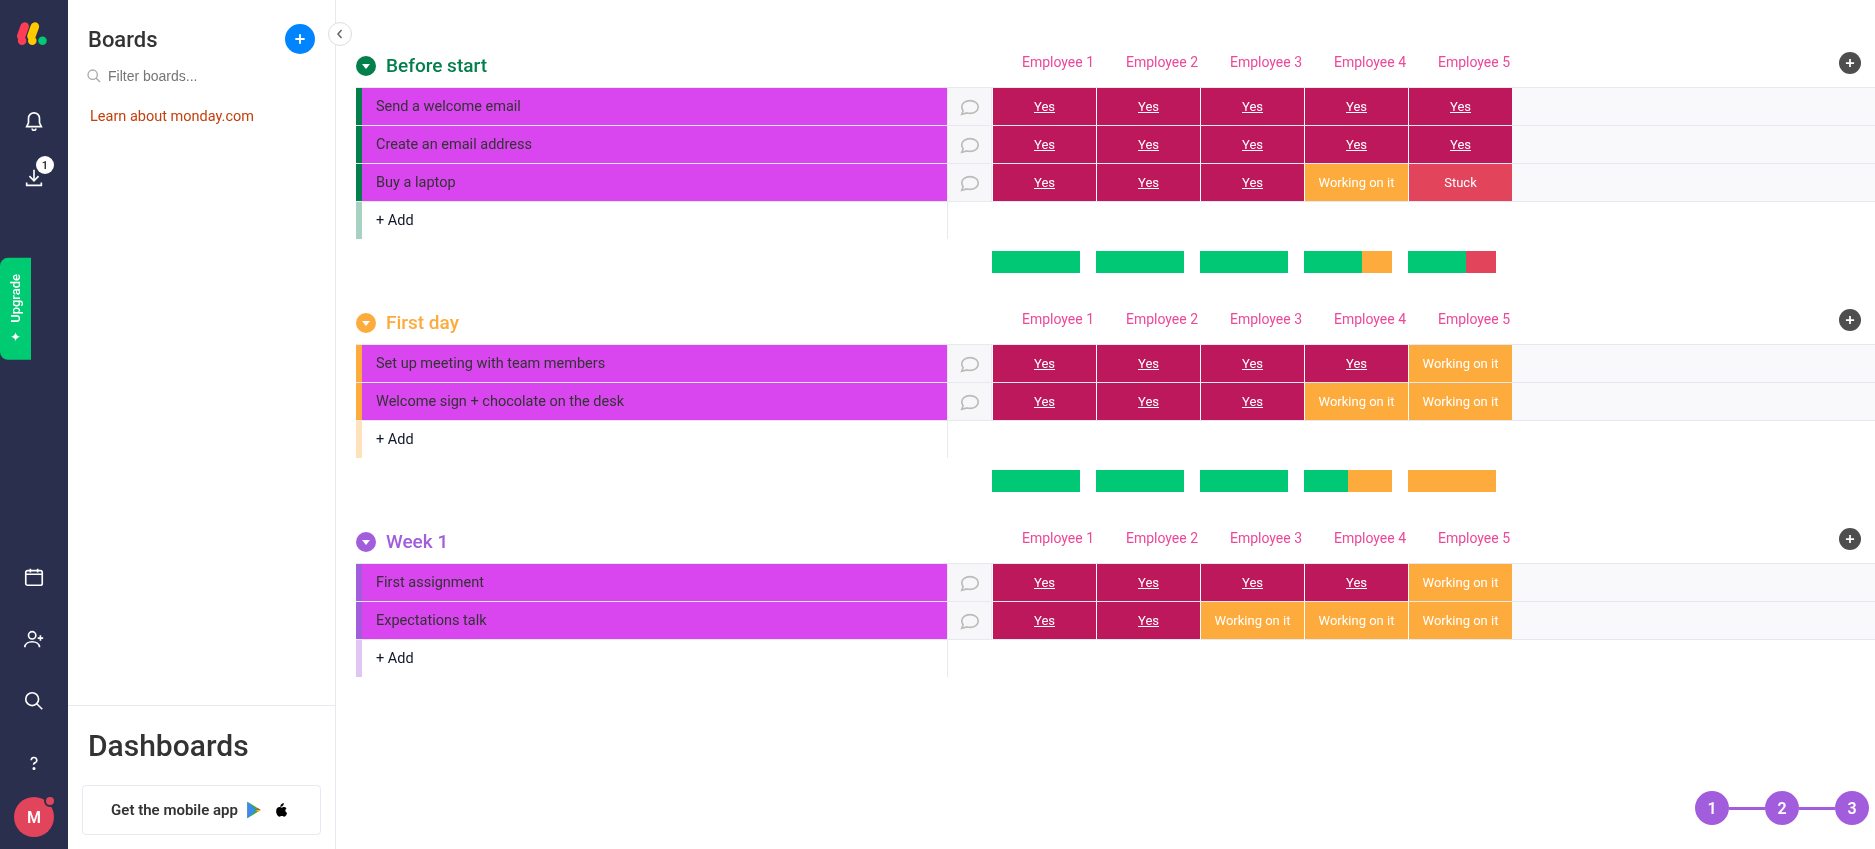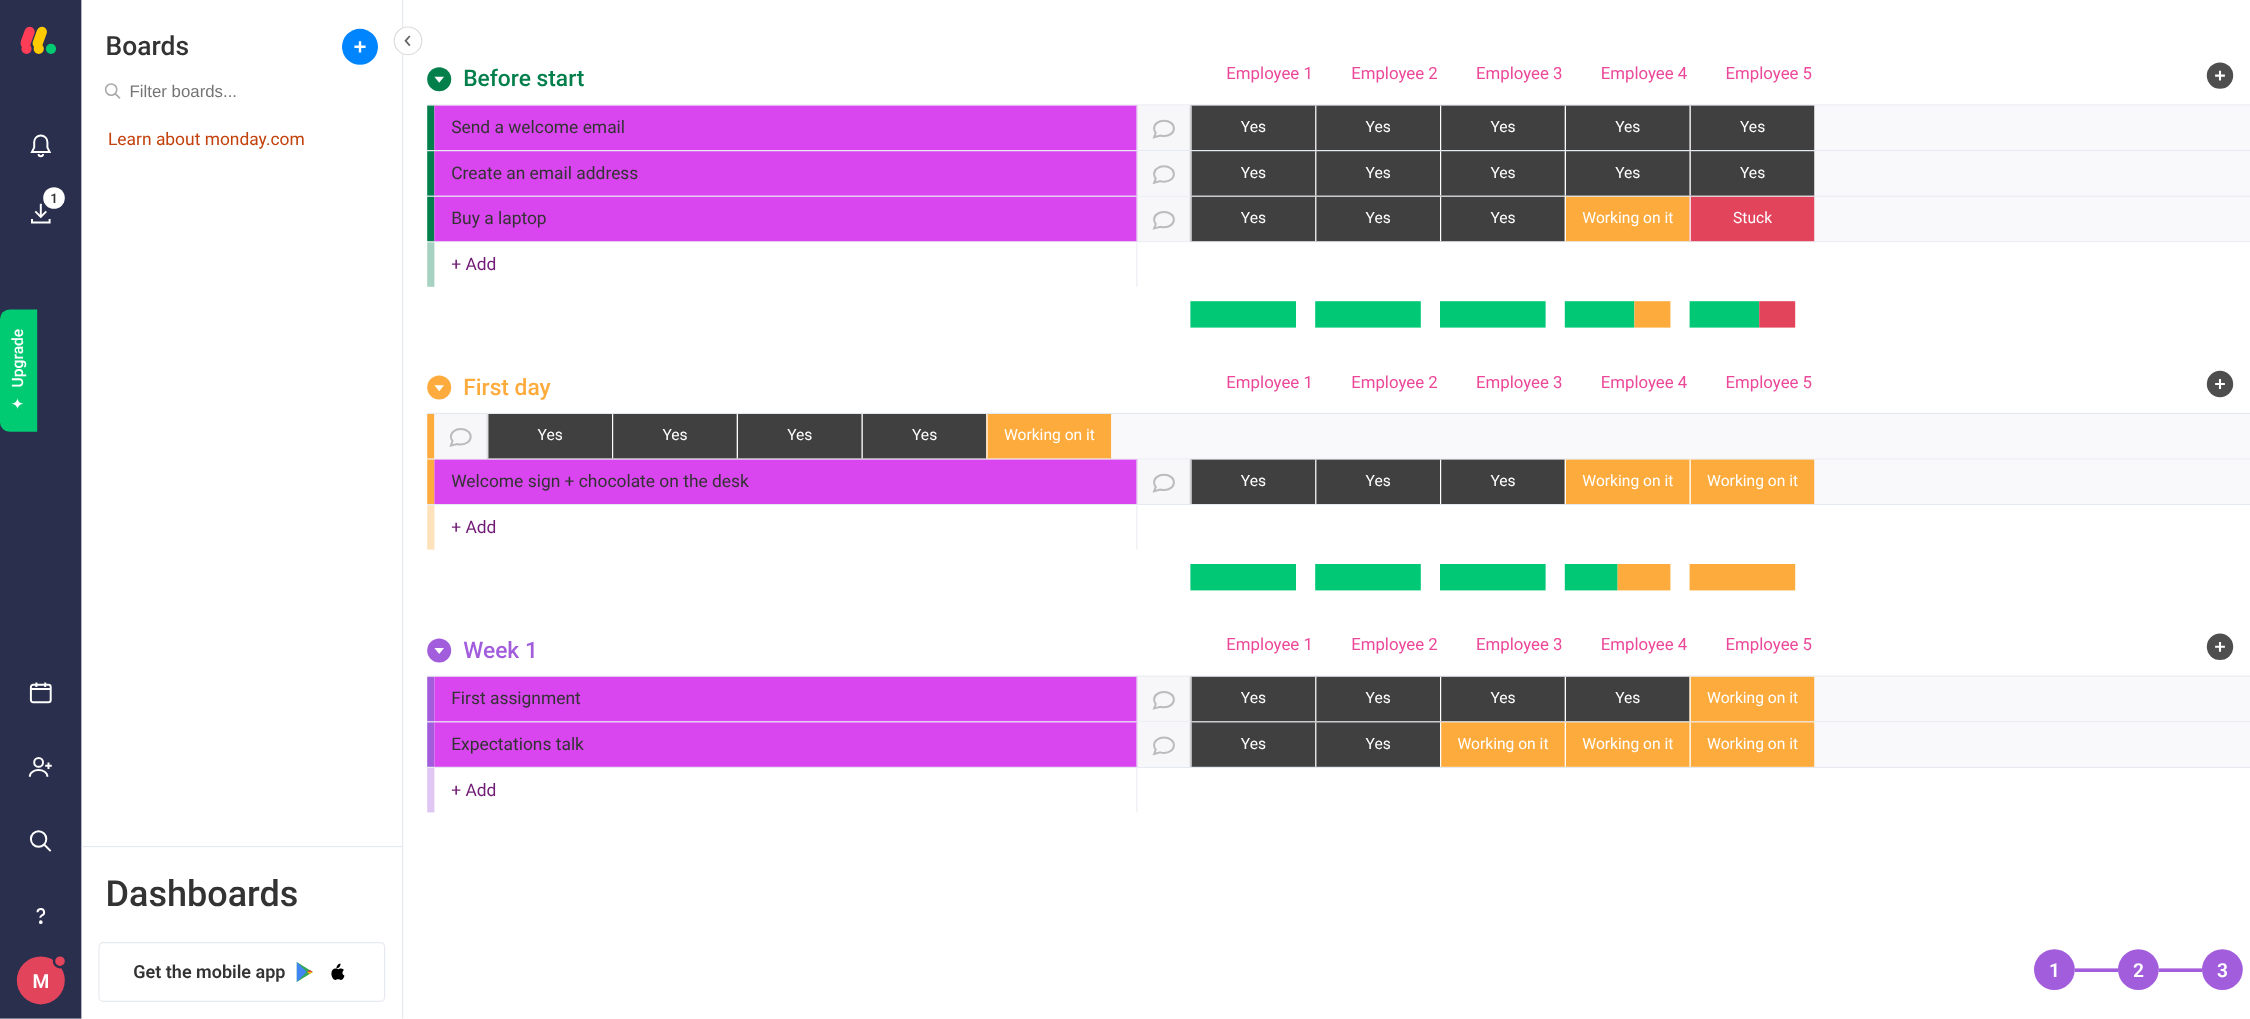--- a/index.html
+++ b/index.html
@@ -46,25 +46,25 @@
   .group-header .toggle{width:20px;height:20px;border-radius:50%;display:flex;align-items:center;justify-content:center;margin-right:10px;}
   .group-header .toggle svg{width:10px;height:10px;fill:#fff;}
   .group-header h3{font-size:19px;font-weight:500;}
   .col-headers{display:flex;color:#ec4899;font-size:14px;position:absolute;left:1006px;}
   .col-header{width:104px;text-align:center;}
   .add-col{position:absolute;right:14px;width:22px;height:22px;border-radius:50%;background:#333d;color:#fff;display:flex;align-items:center;justify-content:center;cursor:pointer;}
   .task-row{display:flex;align-items:stretch;height:38px;border-top:1px solid #e6e9ef;}
   .task-row.add-row{border-top:1px solid #e6e9ef;}
   .color-bar{width:6px;}
   .task-name{flex:0 0 586px;padding:0 14px;display:flex;align-items:center;font-size:14.5px;color:#333;background:#d946ef;border-right:1px solid #e6e9ef;}
-  .task-name.add{color:#701a75;cursor:pointer;background:#fff;}
+  .task-name.add{color:#0f172a;cursor:pointer;background:#fff;}
   .chat-col{width:44px;background:#f7f7f9;display:flex;align-items:center;justify-content:center;border-right:1px solid #e6e9ef;}
   .chat-col svg{width:22px;height:22px;stroke:#bbb;fill:none;stroke-width:1.8;}
   .status-cell{width:104px;color:#fff;font-size:13px;display:flex;align-items:center;justify-content:center;border-left:1px solid #fff;}
-  .status-yes{background:#404040;}
+  .status-yes{background:#be185d;text-decoration:underline;}
   .status-working{background:#fdab3d;}
   .status-stuck{background:#e2445c;}
   .trailing{flex:1;background:#f7f7f9b0;}
   .add-row .task-name{background:#fff;}
   .add-row .trailing{background:#fff;}
   .footer-bars{display:flex;height:22px;margin-top:12px;margin-left:636px;}
   .footer-bar{width:88px;margin-right:16px;display:flex;}
   .footer-bar span{display:block;height:100%;}
   
   .onboard-dots{position:absolute;right:6px;bottom:24px;display:flex;align-items:center;gap:0;z-index:20;}
@@ -292,20 +292,21 @@
           <div class="col-header">Employee 5</div>
         </div>
         <div class="add-col" style="top: 2px;">
           <svg viewBox="0 0 24 24" width="14" height="14" fill="none" stroke="#fff" stroke-width="3">
             <path d="M12 5v14M5 12h14"></path>
           </svg>
         </div>
       </div>
       <div class="task-row">
         <div class="color-bar"></div>
+        <div class="task-name">Set up meeting with team members</div>
         <div class="chat-col">
           <svg viewBox="0 0 24 24">
             <path d="M21 12c0 4-4 7-9 7-1.2 0-2.3-.2-3.3-.5L3 20l1.5-4C3.6 14.8 3 13.5 3 12c0-4 4-7 9-7s9 3 9 7z"></path>
           </svg>
         </div>
         <div class="status-cell status-yes">Yes</div>
         <div class="status-cell status-yes">Yes</div>
         <div class="status-cell status-yes">Yes</div>
         <div class="status-cell status-yes">Yes</div>
         <div class="status-cell status-working">Working on it</div>

